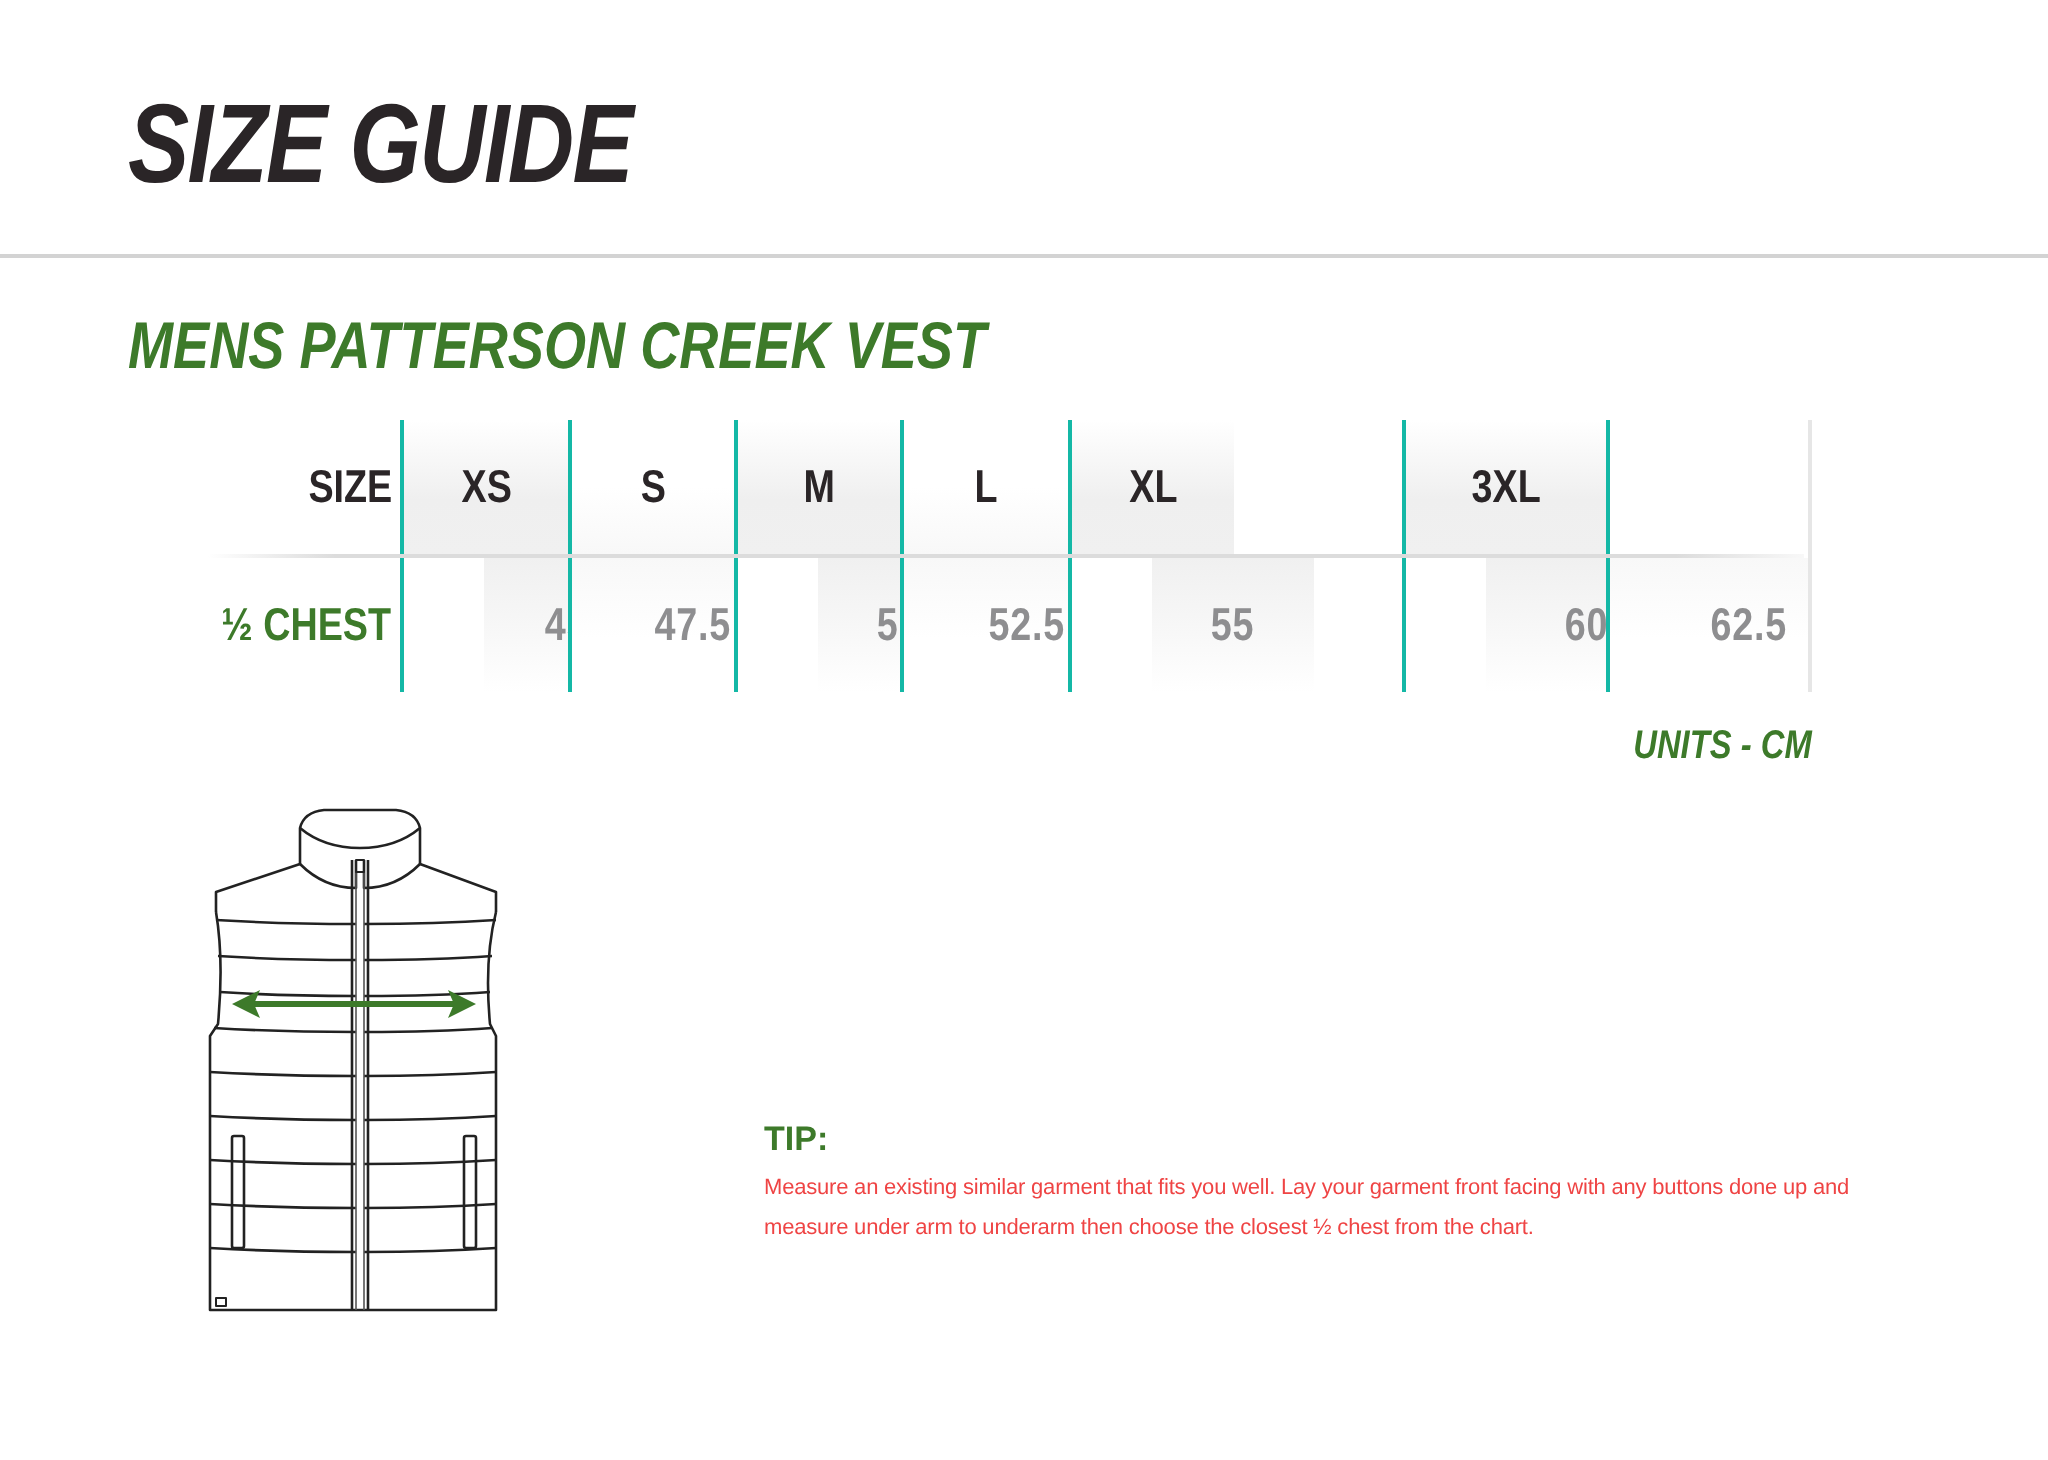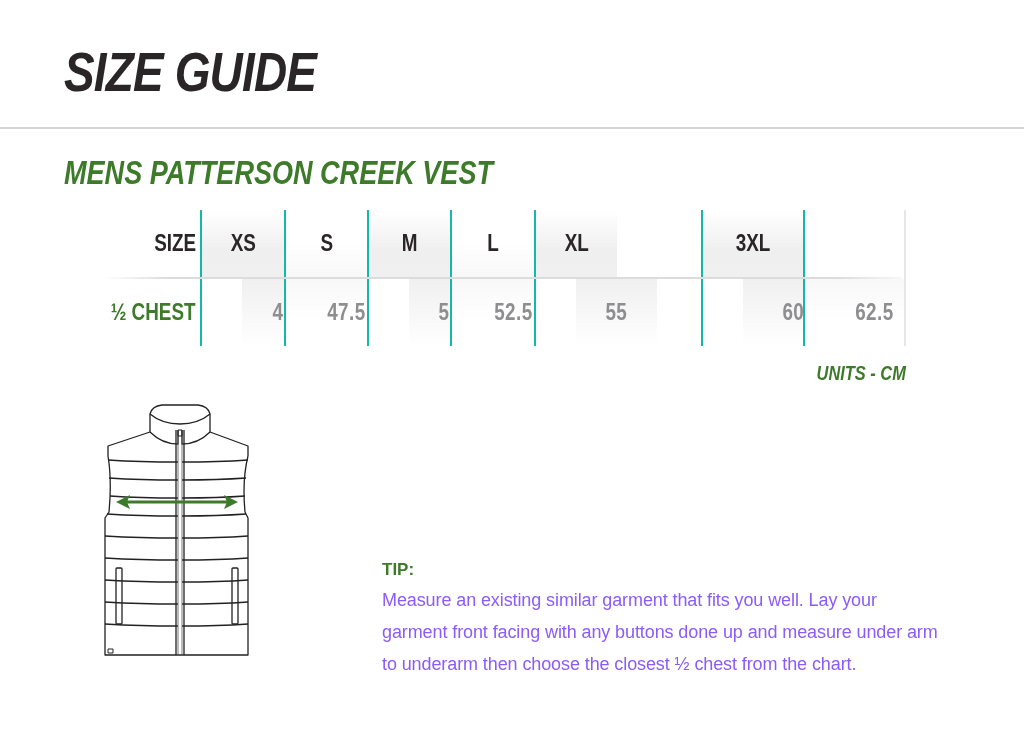--- a/index.html
+++ b/index.html
@@ -41,21 +41,21 @@
   .units {
     position: absolute; right: 118px; top: 362px;
     font-size: 20px; font-weight: 700; font-style: italic; color: #3d7a2a;
     transform: scaleX(0.82); transform-origin: right top; white-space: nowrap;
   }
 
   .vest { position: absolute; left: 100px; top: 400px; width: 160px; height: 262px; }
 
   .tip { position: absolute; left: 382px; top: 528px; width: 560px; margin-top: 32px; }
   .tip-label { font-size: 17px; font-weight: 700; color: #3d7a2a; line-height: 20px; }
-  .tip-body { font-size: 18px; color: #8b5cf6; line-height: 32px; margin-top: 4px; letter-spacing: -0.1px; }
+  .tip-body { font-size: 11px; color: #ef4444; line-height: 20px; margin-top: 4px; letter-spacing: -0.1px; }
 </style>
 </head>
 <body>
 
 <div class="page-title">SIZE GUIDE</div>
 <div class="rule"></div>
 <div class="product-title">MENS PATTERSON CREEK VEST</div>
 
 <div class="size-table">
 

